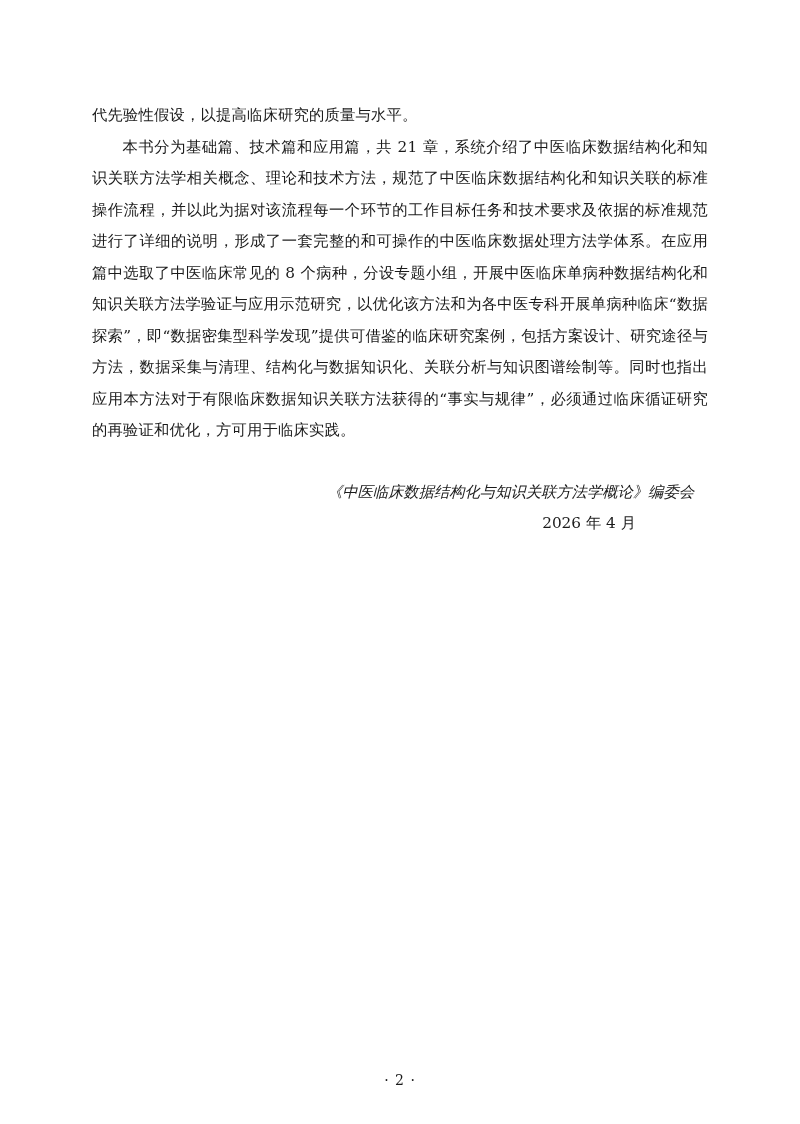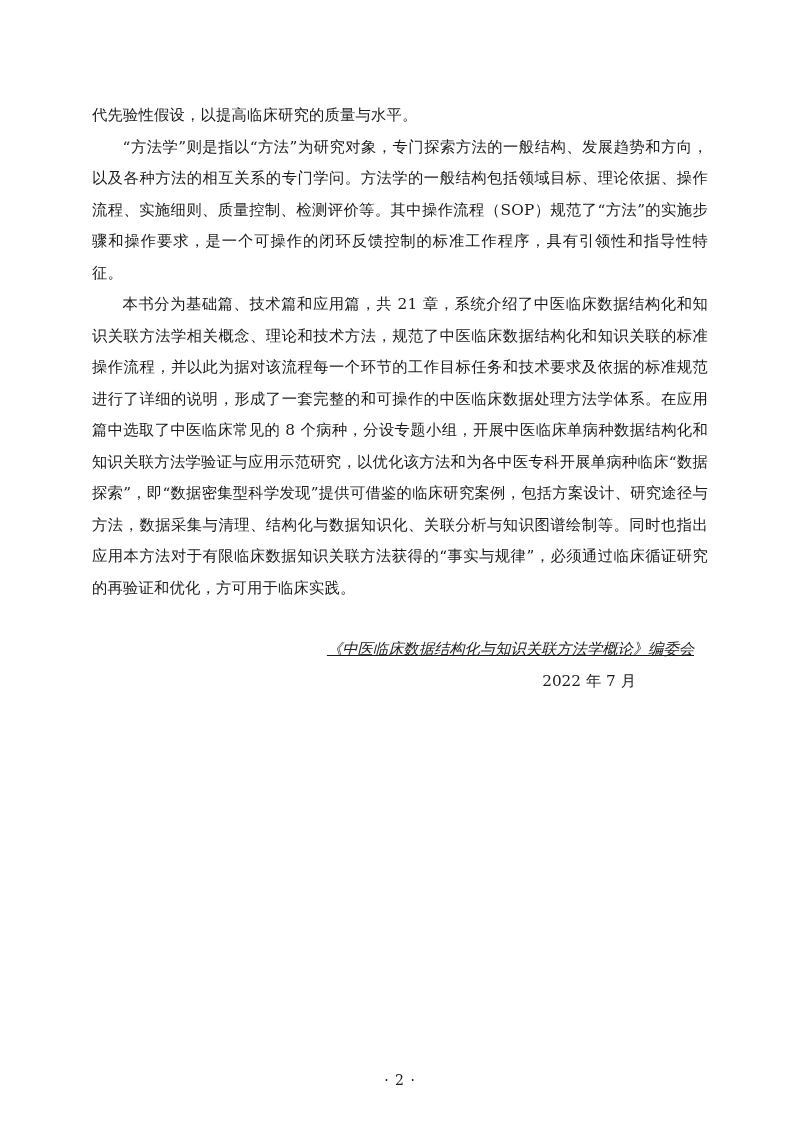--- a/index.html
+++ b/index.html
@@ -42,21 +42,20 @@
     margin-top: 30px;
     font-size: 15.3px;
     line-height: 31.5px;
     font-style: italic;
     text-align: right;
     padding-right: 14px;
   }
   .signature-line-1 {
     display: block;
     font-style: italic;
-    text-decoration: underline;
   }
   .signature-line-2 {
     display: block;
     font-style: normal;
     padding-right: 58px;
   }
   .page-number {
     position: absolute;
     left: 0;
     right: 0;
@@ -67,24 +66,23 @@
     color: #1a1a1a;
   }
 </style>
 </head>
 <body>
 
 <div class="page">
 
   <div class="body-text">
     <p>代先验性假设，以提高临床研究的质量与水平。</p>
-    <p class="indent2">“方法学”则是指以“方法”为研究对象，专门探索方法的一般结构、发展趋势和方向，以及各种方法的相互关系的专门学问。方法学的一般结构包括领域目标、理论依据、操作流程、实施细则、质量控制、检测评价等。其中操作流程（SOP）规范了“方法”的实施步骤和操作要求，是一个可操作的闭环反馈控制的标准工作程序，具有引领性和指导性特征。</p>
     <p class="indent2">本书分为基础篇、技术篇和应用篇，共 21 章，系统介绍了中医临床数据结构化和知识关联方法学相关概念、理论和技术方法，规范了中医临床数据结构化和知识关联的标准操作流程，并以此为据对该流程每一个环节的工作目标任务和技术要求及依据的标准规范进行了详细的说明，形成了一套完整的和可操作的中医临床数据处理方法学体系。在应用篇中选取了中医临床常见的 8 个病种，分设专题小组，开展中医临床单病种数据结构化和知识关联方法学验证与应用示范研究，以优化该方法和为各中医专科开展单病种临床“数据探索”，即“数据密集型科学发现”提供可借鉴的临床研究案例，包括方案设计、研究途径与方法，数据采集与清理、结构化与数据知识化、关联分析与知识图谱绘制等。同时也指出应用本方法对于有限临床数据知识关联方法获得的“事实与规律”，必须通过临床循证研究的再验证和优化，方可用于临床实践。</p>
   </div>
 
   <div class="signature-block">
     <span class="signature-line-1">《中医临床数据结构化与知识关联方法学概论》编委会</span>
-    <span class="signature-line-2">2022 年 7 月</span>
+    <span class="signature-line-2">2026 年 4 月</span>
   </div>
 
   <div class="page-number">· 2 ·</div>
 
 </div>
 
 </body></html>

